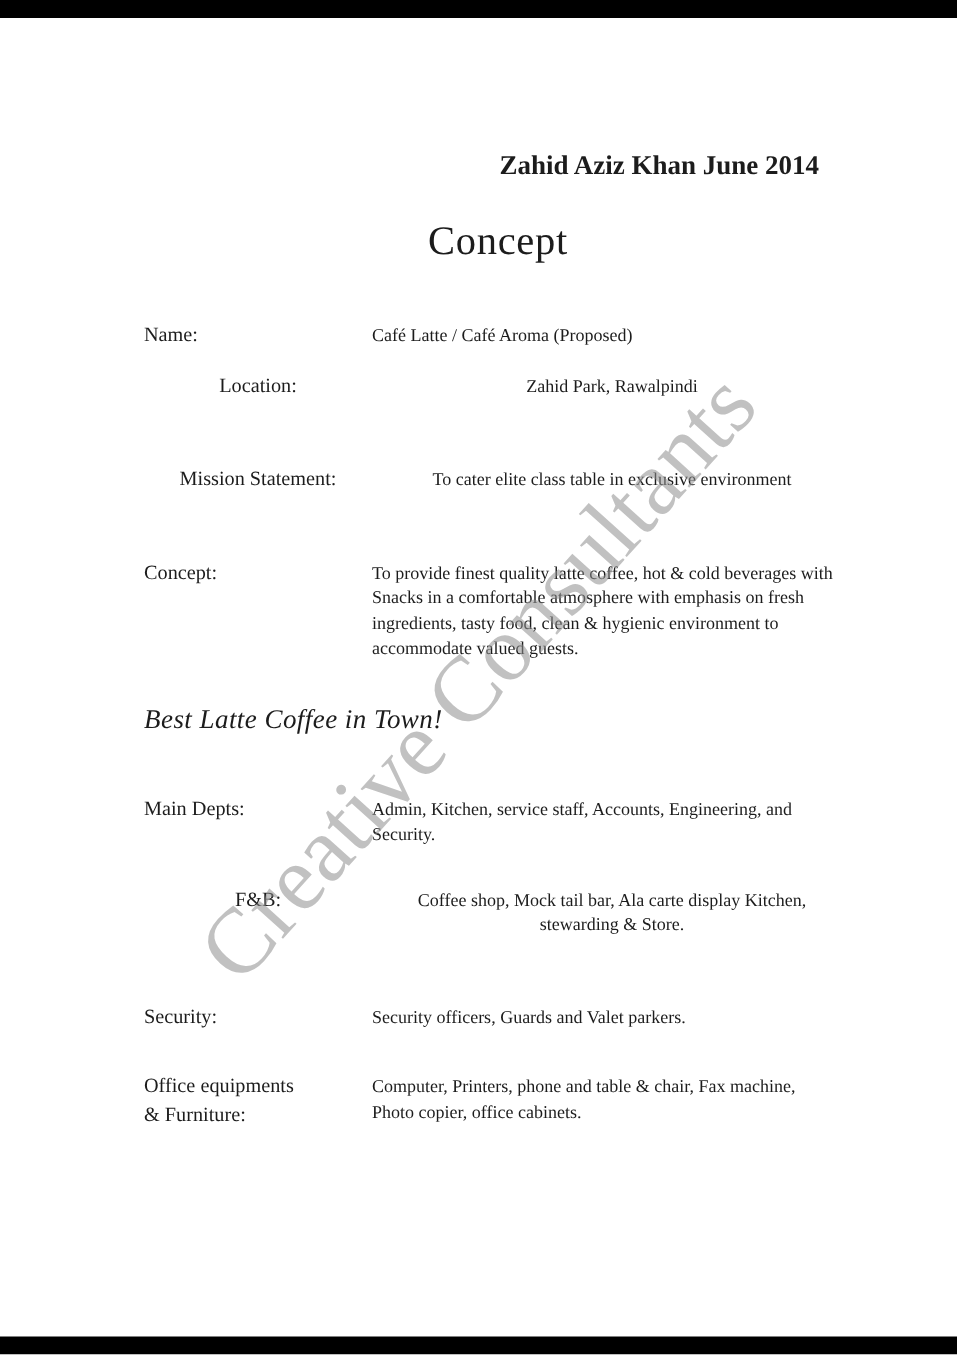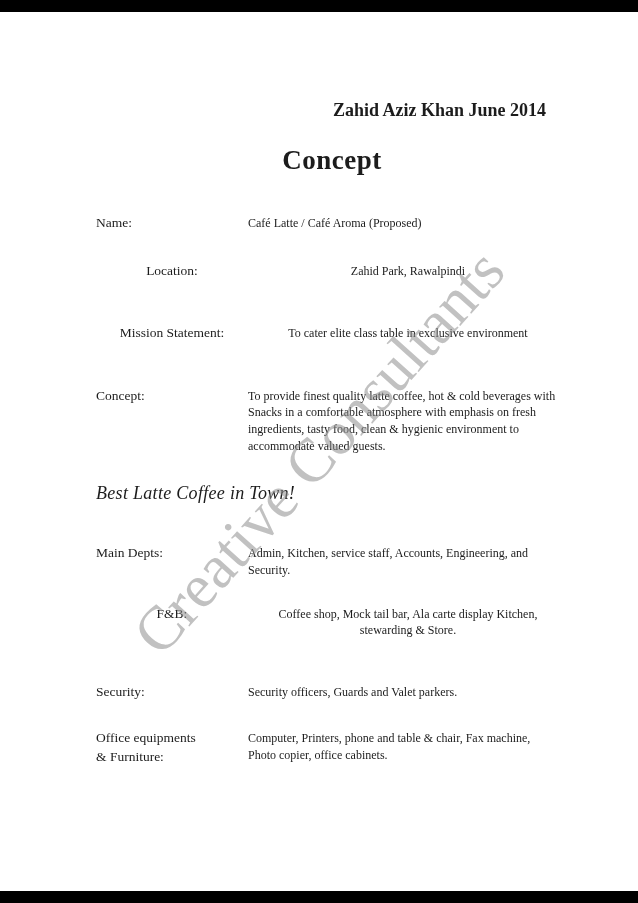--- a/index.html
+++ b/index.html
@@ -27,21 +27,21 @@
     text-align: right;
     padding-right: 22px;
     font-size: 18px;
     margin-bottom: 24px;
     font-weight: bold;
   }
 
   .page-title {
     text-align: center;
     font-size: 27px;
-    font-weight: 700;
+    font-weight: 400;
     margin-bottom: 38px;
     letter-spacing: 0.5px;
   }
 
   .row {
     display: flex;
     align-items: baseline;
   }
   .row .label {
     flex: 0 0 152px;
@@ -55,21 +55,21 @@
     font-size: 12px;
     white-space: pre-line;
     line-height: 1.4;
   }
   .row .value.script {
     font-style: italic;
     font-size: 18px;
     letter-spacing: 0.3px;
   }
 
-  .mb30 { margin-bottom: 30px; }
+  .mb30 { margin-bottom: 16px; }
   .mb44 { margin-bottom: 44px; text-align: center; }
   .mb26 { margin-bottom: 26px; }
   .mb38 { margin-bottom: 38px; }
   .mb28 { margin-bottom: 28px; }
 
   .watermark {
     position: absolute;
     left: 50%; top: 452px;
     transform: translate(-50%, -50%) rotate(-48deg);
     font-size: 62px;

